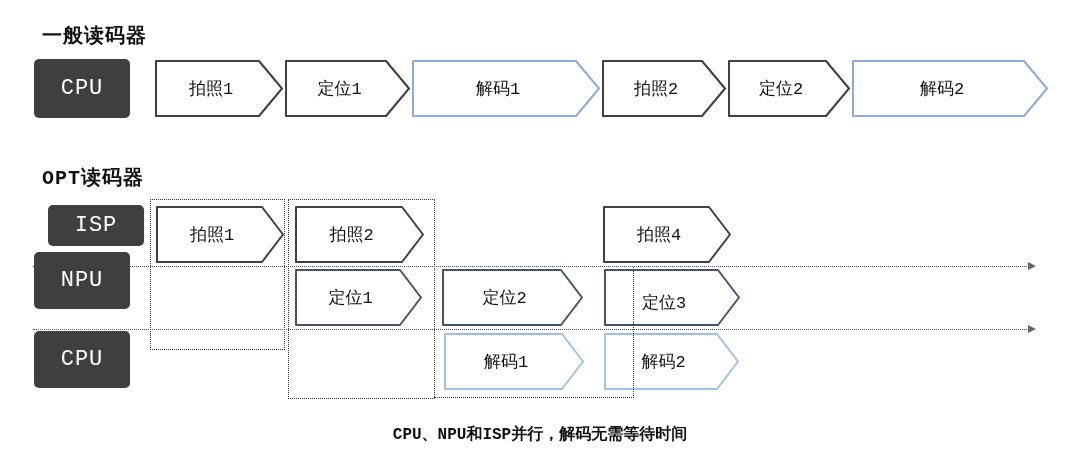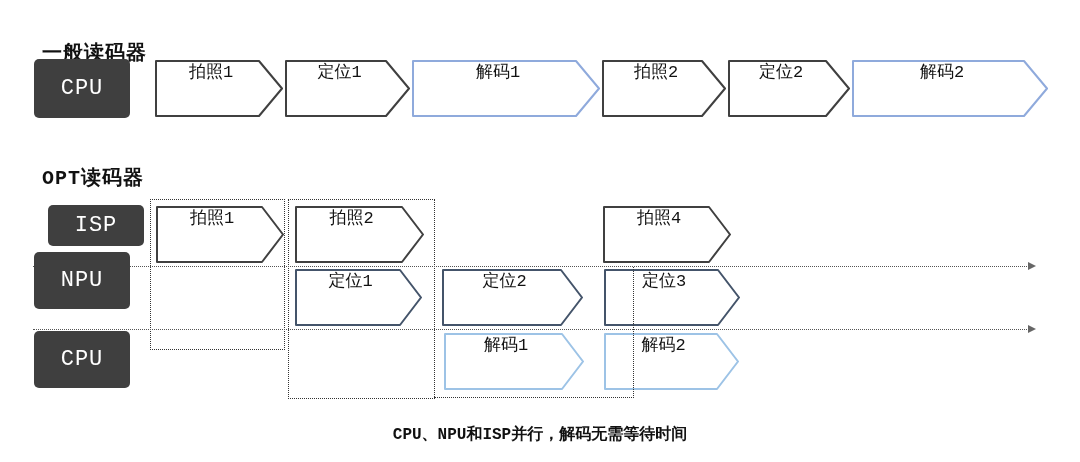--- a/index.html
+++ b/index.html
@@ -2,38 +2,38 @@
 <html><head>
 <meta charset="utf-8">
 <style>
   html,body{margin:0;padding:0;background:#ffffff;}
   body{font-family:"Liberation Mono","DejaVu Sans Mono",monospace;color:#1a1a1a;}
   .canvas{position:relative;width:1080px;height:462px;background:#ffffff;overflow:hidden;}
   .sec-title{position:absolute;font-size:20px;font-weight:bold;letter-spacing:1px;color:#111;}
   .chip{position:absolute;width:96px;border-radius:5px;background:#3f3f3f;
         display:flex;align-items:center;justify-content:center;
         color:#fff;font-size:22px;letter-spacing:1px;z-index:2;}
-  .arrow{position:absolute;display:flex;align-items:flex-start;justify-content:center;z-index:2;}
+  .arrow{position:absolute;display:flex;align-items:center;justify-content:center;z-index:2;}
   .arrow svg{position:absolute;left:0;top:0;}
   .arrow .lbl{position:relative;z-index:1;font-size:17px;padding-right:16px;color:#111;white-space:nowrap;}
   .dotbox{position:absolute;border:1px dotted #333;z-index:1;}
   .seg-h{position:absolute;border-top:1px dotted #333;z-index:4;}
   .seg-v{position:absolute;border-left:1px dotted #333;z-index:4;}
   .tline{position:absolute;border-top:1px dotted #555;z-index:1;}
   .ahead{position:absolute;width:0;height:0;border-left:8px solid #666;
          border-top:4px solid transparent;border-bottom:4px solid transparent;z-index:1;}
   .caption{position:absolute;left:0;top:424px;width:1080px;text-align:center;
            font-size:16px;font-weight:bold;color:#111;}
 </style>
 </head>
 <body>
 
 <div class="canvas">
 
-  <div class="sec-title" style="left:42px;top:39px;">一般读码器</div>
+  <div class="sec-title" style="left:42px;top:22px;">一般读码器</div>
 
   <div class="chip" style="left:34px;top:59px;height:59px;">
     <span>CPU</span>
   </div>
 
   <div class="arrow" style="left:155px;top:60px;width:128px;height:57px;">
       <svg width="128" height="57" viewBox="0 0 128 57">
         <polygon points="1,1 104,1 127,28.5 104,56 1,56" fill="#ffffff" stroke="#404040" stroke-width="2" stroke-linejoin="round"></polygon>
       </svg>
     <span class="lbl">拍照1</span>

